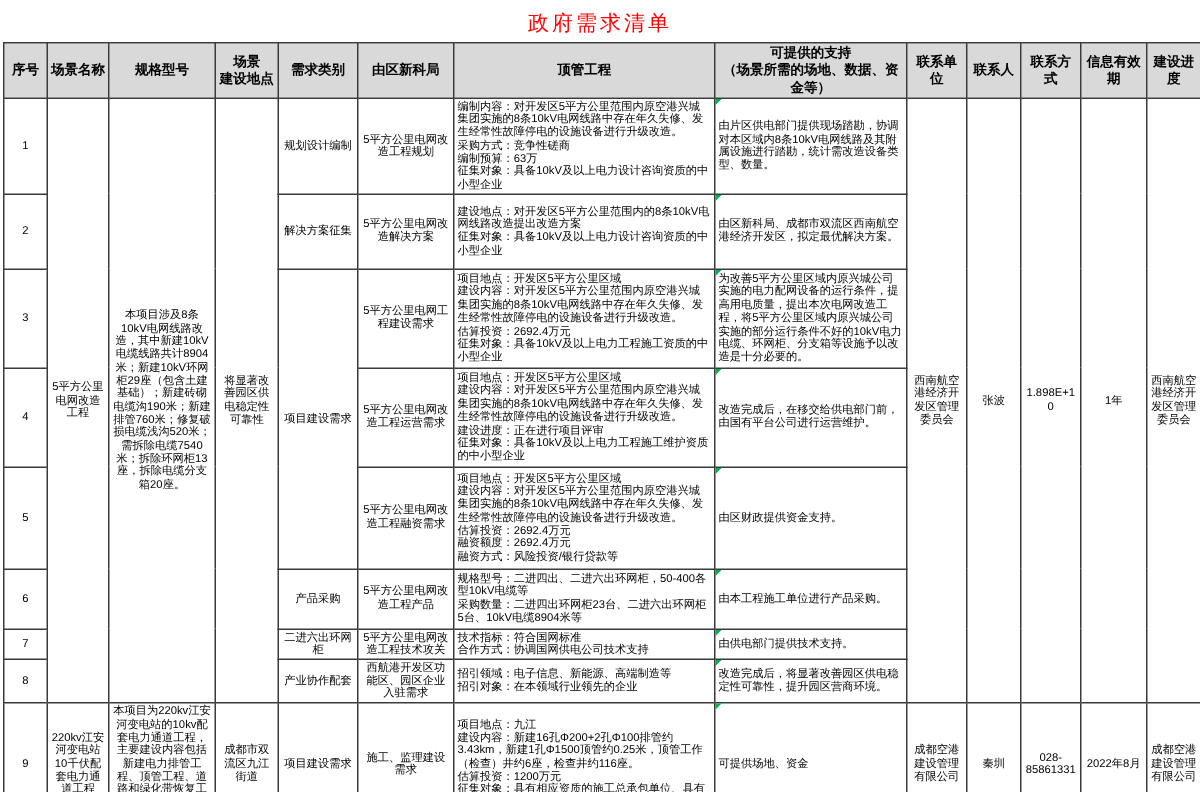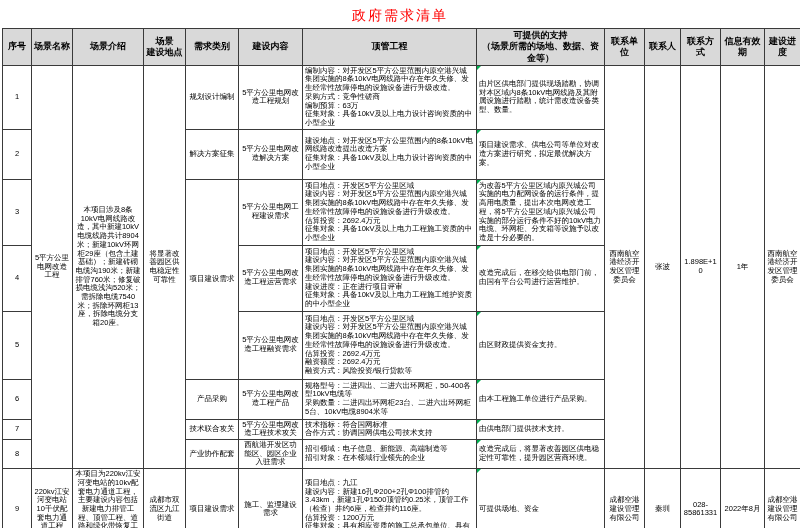--- a/index.html
+++ b/index.html
@@ -55,25 +55,25 @@
       <col style="width:36px">
         <col style="width:40px">
         <col style="width:44px">
       <col style="width:36px">
     </colgroup>
 
     <tbody>
         <tr>
       <th>序号</th>
       <th>场景名称</th>
-      <th>场景介绍</th>
+      <th>规格型号</th>
       <th>场景
 建设地点</th>
       <th>需求类别</th>
-      <th>建设内容</th>
+      <th>由区新科局</th>
       <th>顶管工程</th>
       <th>可提供的支持
 （场景所需的场地、数据、资金等）</th>
       <th>联系单位</th>
       <th>联系人</th>
       <th>联系方式</th>
       <th>信息有效期</th>
       <th>建设进度</th>
     </tr>
 
@@ -95,21 +95,21 @@
       <td class="c" rowspan="8">1年</td>
       <td class="c" rowspan="8">西南航空港经济开发区管理委员会</td>
     </tr>
 
     <tr class="r2">
       <td class="c">2</td>
       <td class="c">解决方案征集</td>
       <td class="c">5平方公里电网改造解决方案</td>
       <td class="l">建设地点：对开发区5平方公里范围内的8条10kV电网线路改造提出改造方案
 征集对象：具备10kV及以上电力设计咨询资质的中小型企业</td>
-      <td class="l sup"><span class="cm"></span><span>项目建设需求、供电公司等单位对改造方案进行研究，拟定最优解决方案。</span></td>
+      <td class="l sup"><span class="cm"></span><span>由区新科局、成都市双流区西南航空港经济开发区，拟定最优解决方案。</span></td>
     </tr>
 
     <tr class="r3">
       <td class="c">3</td>
       <td class="c" rowspan="3">项目建设需求</td>
       <td class="c">5平方公里电网工程建设需求</td>
       <td class="l">项目地点：开发区5平方公里区域
 建设内容：对开发区5平方公里范围内原空港兴城集团实施的8条10kV电网线路中存在年久失修、发生经常性故障停电的设施设备进行升级改造。
 估算投资：2692.4万元
 征集对象：具备10kV及以上电力工程施工资质的中小型企业</td>
@@ -141,21 +141,21 @@
       <td class="c">6</td>
       <td class="c">产品采购</td>
       <td class="c">5平方公里电网改造工程产品</td>
       <td class="l">规格型号：二进四出、二进六出环网柜，50-400各型10kV电缆等
 采购数量：二进四出环网柜23台、二进六出环网柜5台、10kV电缆8904米等</td>
       <td class="l sup"><span class="cm"></span><span>由本工程施工单位进行产品采购。</span></td>
     </tr>
 
     <tr class="r7">
       <td class="c">7</td>
-      <td class="c">技术联合攻关</td>
+      <td class="c">二进六出环网柜</td>
       <td class="c">5平方公里电网改造工程技术攻关</td>
       <td class="l">技术指标：符合国网标准
 合作方式：协调国网供电公司技术支持</td>
       <td class="l sup"><span class="cm"></span><span>由供电部门提供技术支持。</span></td>
     </tr>
 
     <tr class="r8">
       <td class="c">8</td>
       <td class="c">产业协作配套</td>
       <td class="c">西航港开发区功能区、园区企业入驻需求</td>

